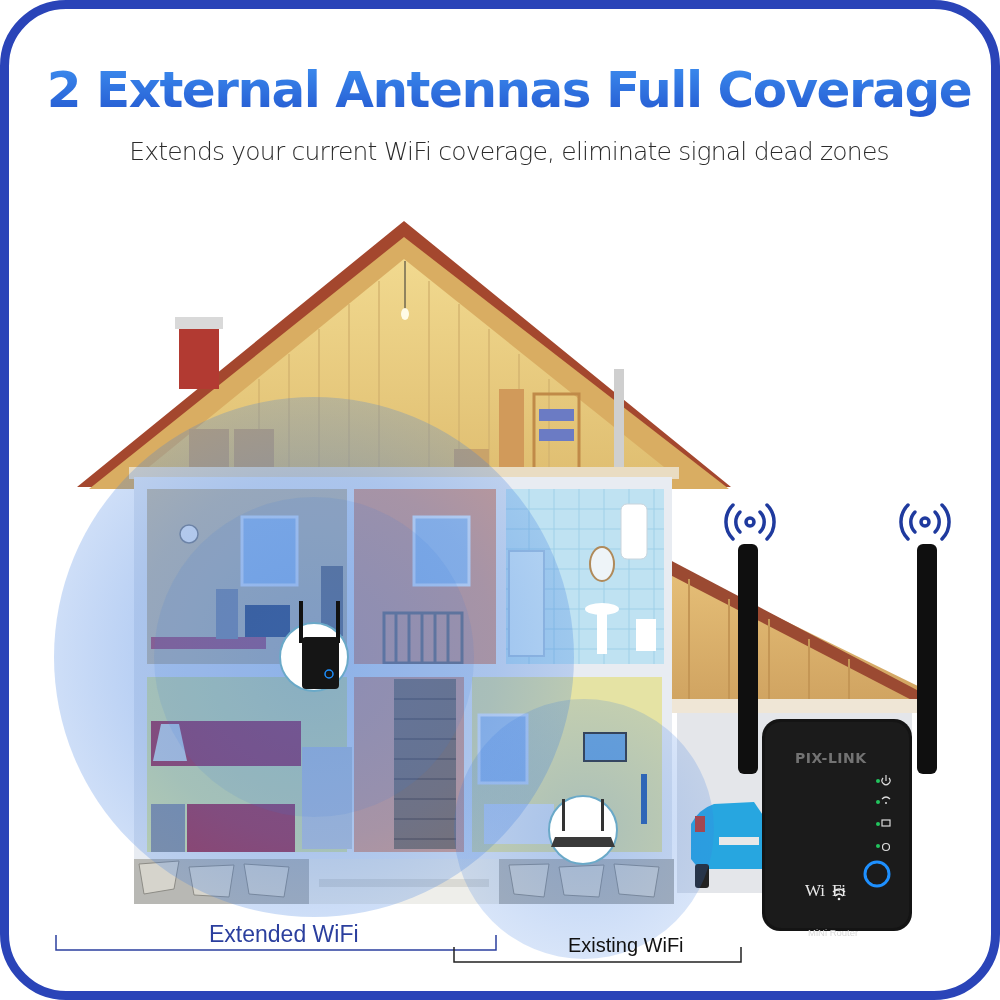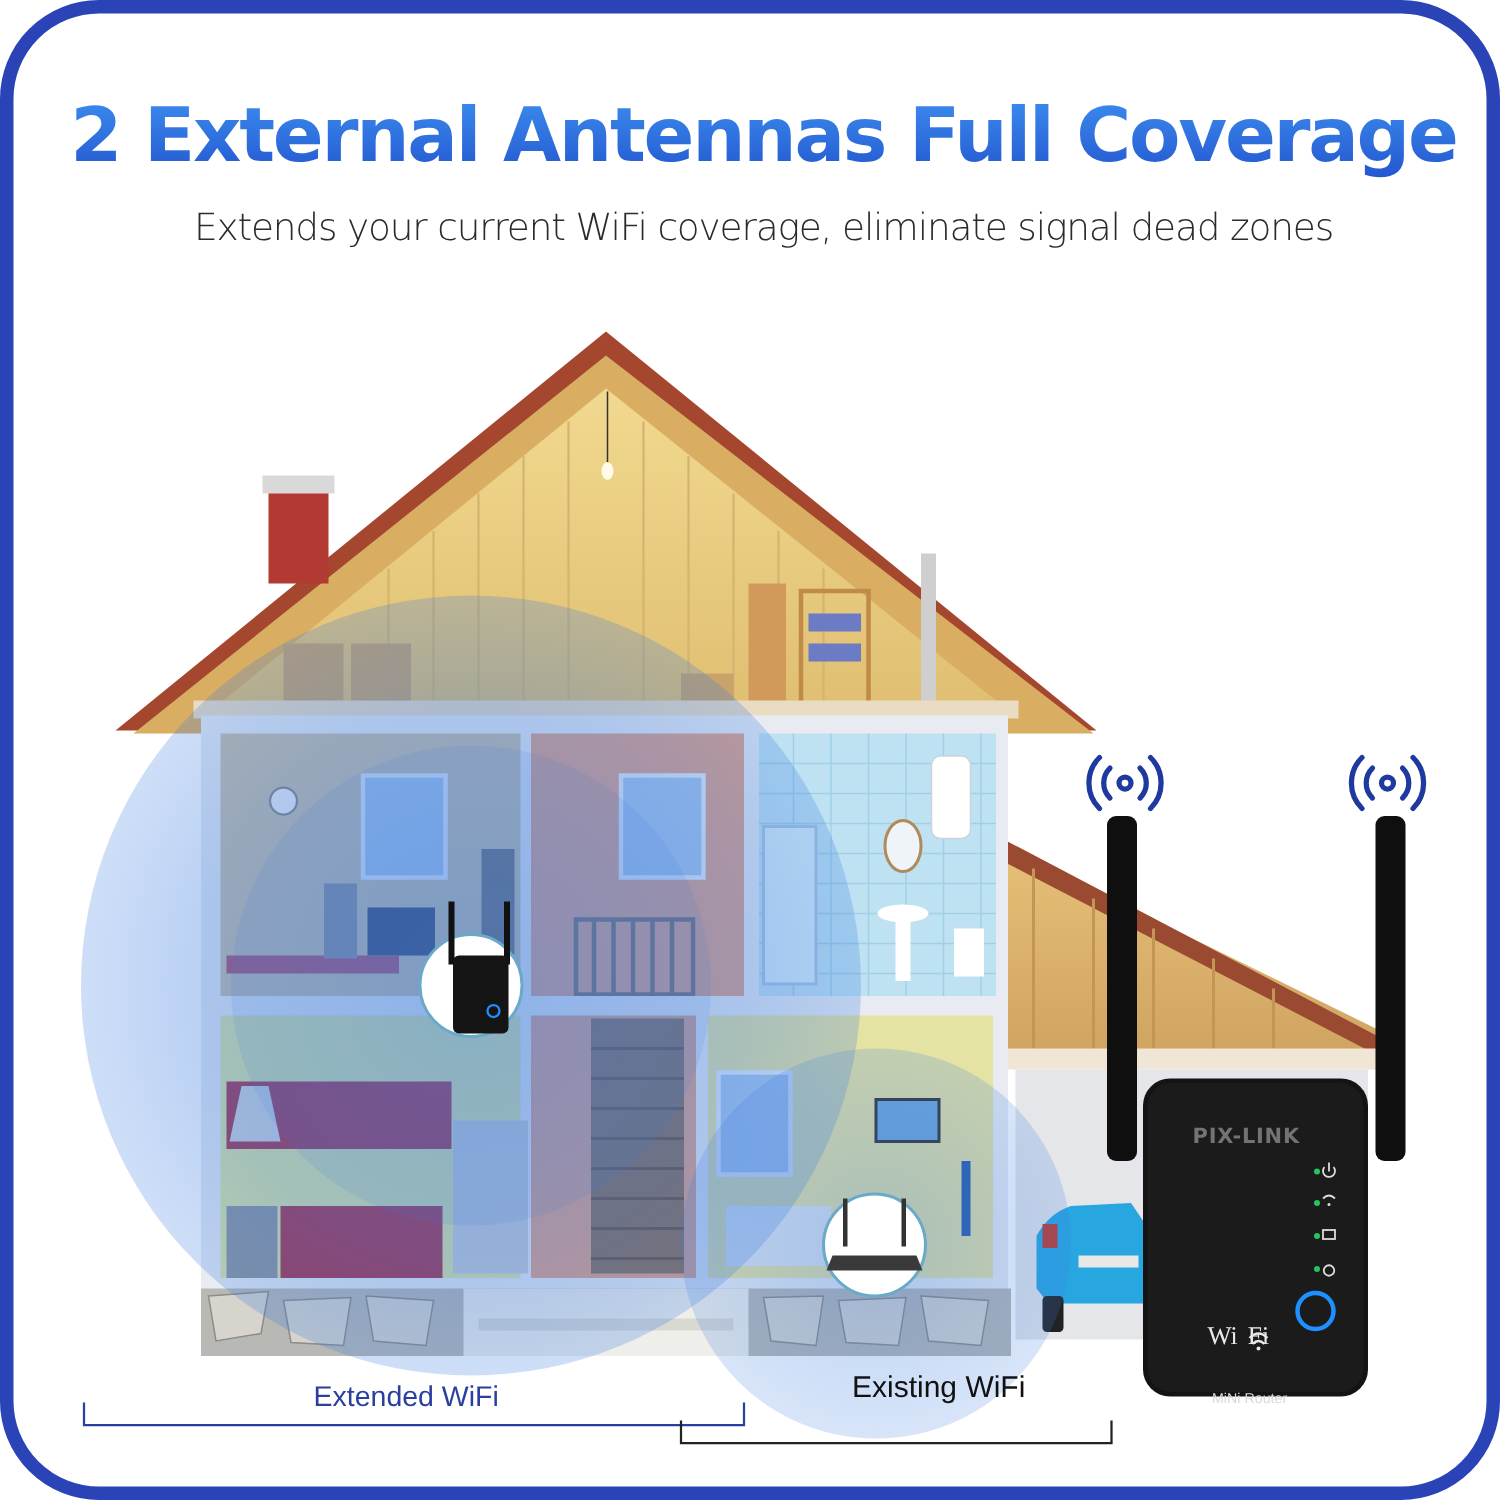--- a/index.html
+++ b/index.html
@@ -14,24 +14,24 @@
     font-family: "DejaVu Sans", sans-serif; font-weight: bold; font-size: 50px; letter-spacing: -1.5px;
     color: #2f6fdc;
     background: linear-gradient(#3d8ff0, #2356cf); -webkit-background-clip: text; background-clip: text; -webkit-text-fill-color: transparent;
   }
   .subtitle {
     position: absolute; left: 0; width: 1000px; top: 128px; text-align: center;
     font-family: "DejaVu Sans", sans-serif; font-size: 25px; color: #2b2b2b; letter-spacing: -0.8px; font-weight: 300;
   }
   .scene { position: absolute; left: 0; top: 0; width: 1000px; height: 1000px; }
   .label-ext {
-    position: absolute; left: 200px; top: 912px; font-family: "Liberation Sans", sans-serif; font-size: 19px; color: #2b3f9e;
+    position: absolute; left: 200px; top: 912px; font-family: "Liberation Sans", sans-serif; font-size: 23px; color: #2b3f9e;
   }
   .label-exist {
-    position: absolute; left: 559px; top: 905px; font-family: "Liberation Sans", sans-serif; font-size: 20px; color: #111;
+    position: absolute; left: 559px; top: 925px; font-family: "Liberation Sans", sans-serif; font-size: 20px; color: #111;
   }
   .brand {
     position: absolute; left: 786px; top: 741px; font-family: "DejaVu Sans", sans-serif; font-weight: bold; font-size: 14px;
     color: #737373; letter-spacing: 0.5px;
   }
   .wifi-logo {
     position: absolute; left: 796px; top: 872px; font-family: Liberation Serif, serif; font-size: 17px; color: #e8e8e8;
   }
   .mini-router {
     position: absolute; left: 799px; top: 918px; font-family: "Liberation Sans", sans-serif; font-size: 9.5px; color: #d9d9d9; text-align: right;

